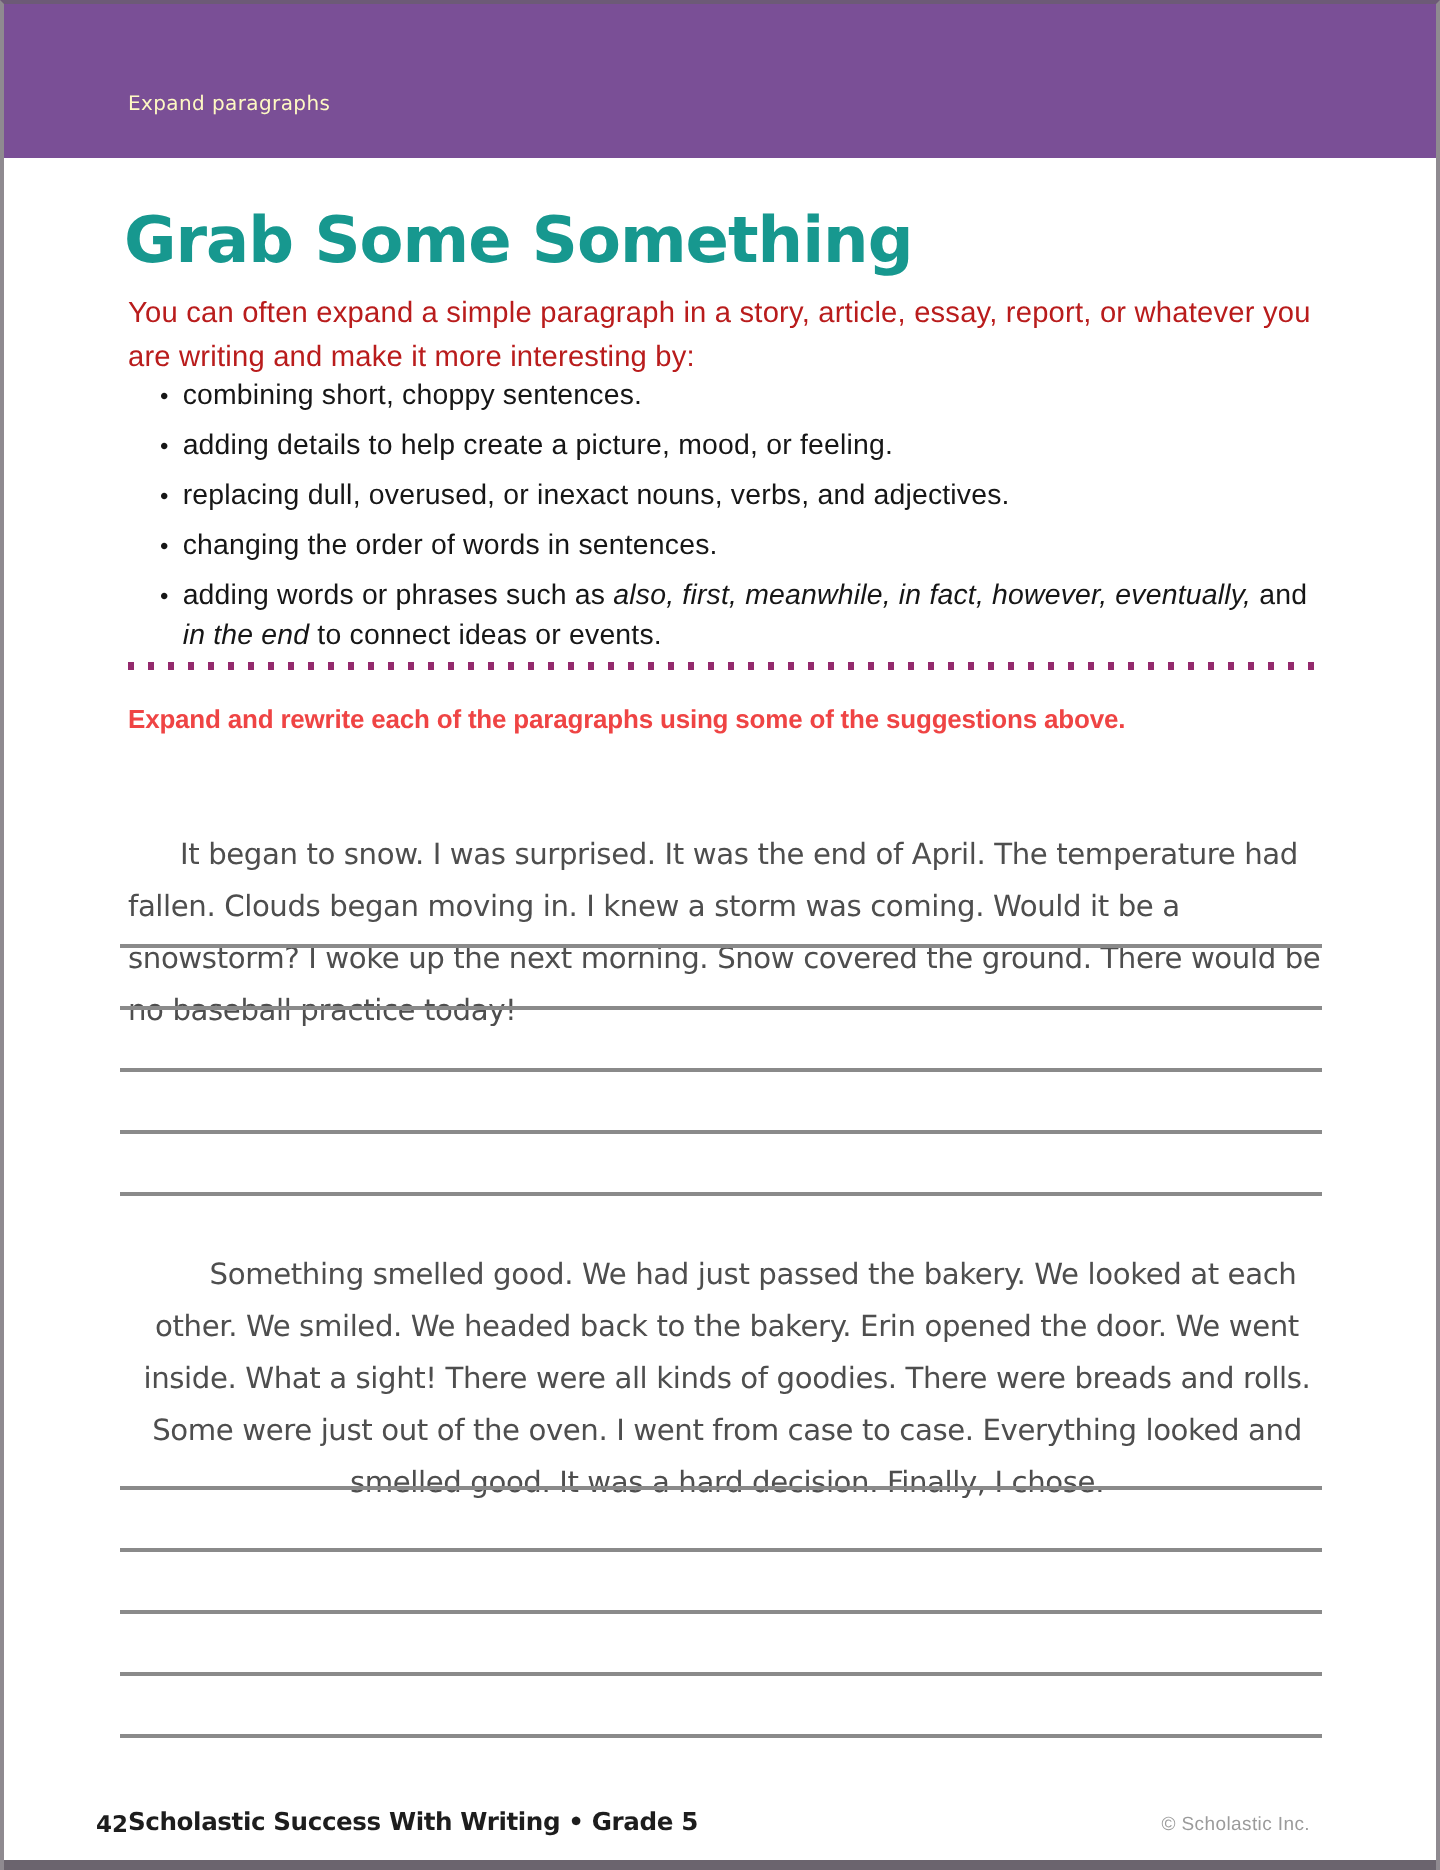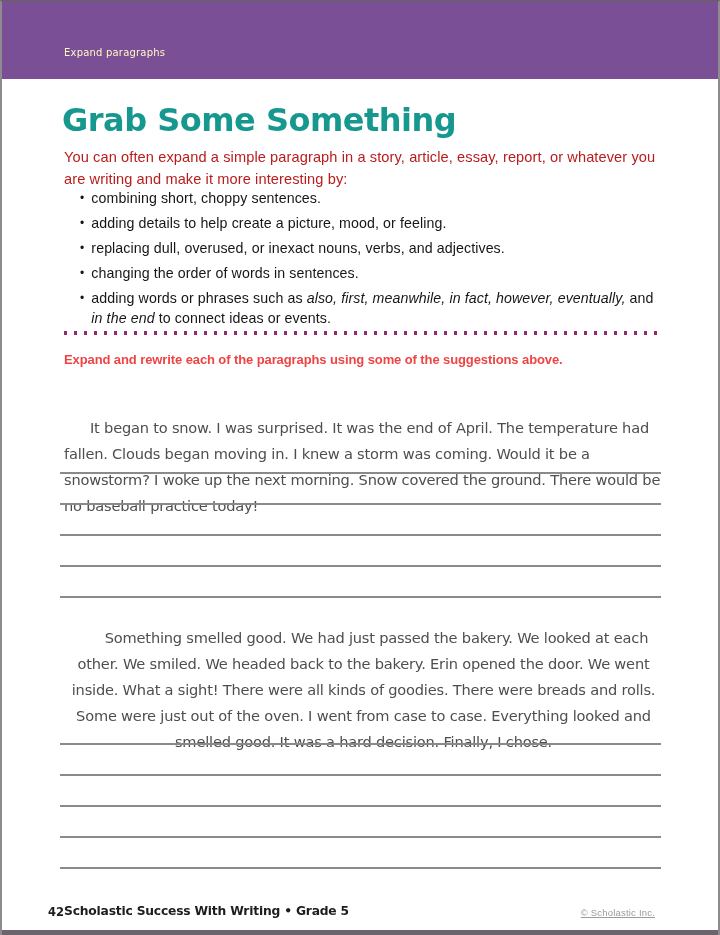--- a/index.html
+++ b/index.html
@@ -74,21 +74,21 @@
     position:absolute;left:30px;top:3px;
     color:#1d1d1d;font-family:"DejaVu Sans",sans-serif;font-weight:bold;font-size:11.5px;margin-left:16px;
   }
   .book-title{
     position:absolute;left:62px;top:2px;
     color:#1d1d1d;font-family:"DejaVu Sans",sans-serif;font-weight:bold;
     font-size:12.3px;letter-spacing:-0.2px;text-align:right;
   }
   .copyright{
     position:absolute;right:63px;top:5px;
-    color:#9b9b9b;font-size:9.5px;letter-spacing:.2px;text-decoration:underline;
+    color:#9b9b9b;font-size:9.5px;letter-spacing:.2px;
   }
   .bottom-bar{
     position:absolute;left:0;right:0;bottom:0;height:5px;background:var(--bottom-bar);
   }
   .it{font-style:italic;}
 </style>
 </head>
 <body>
 
 <div class="page">

